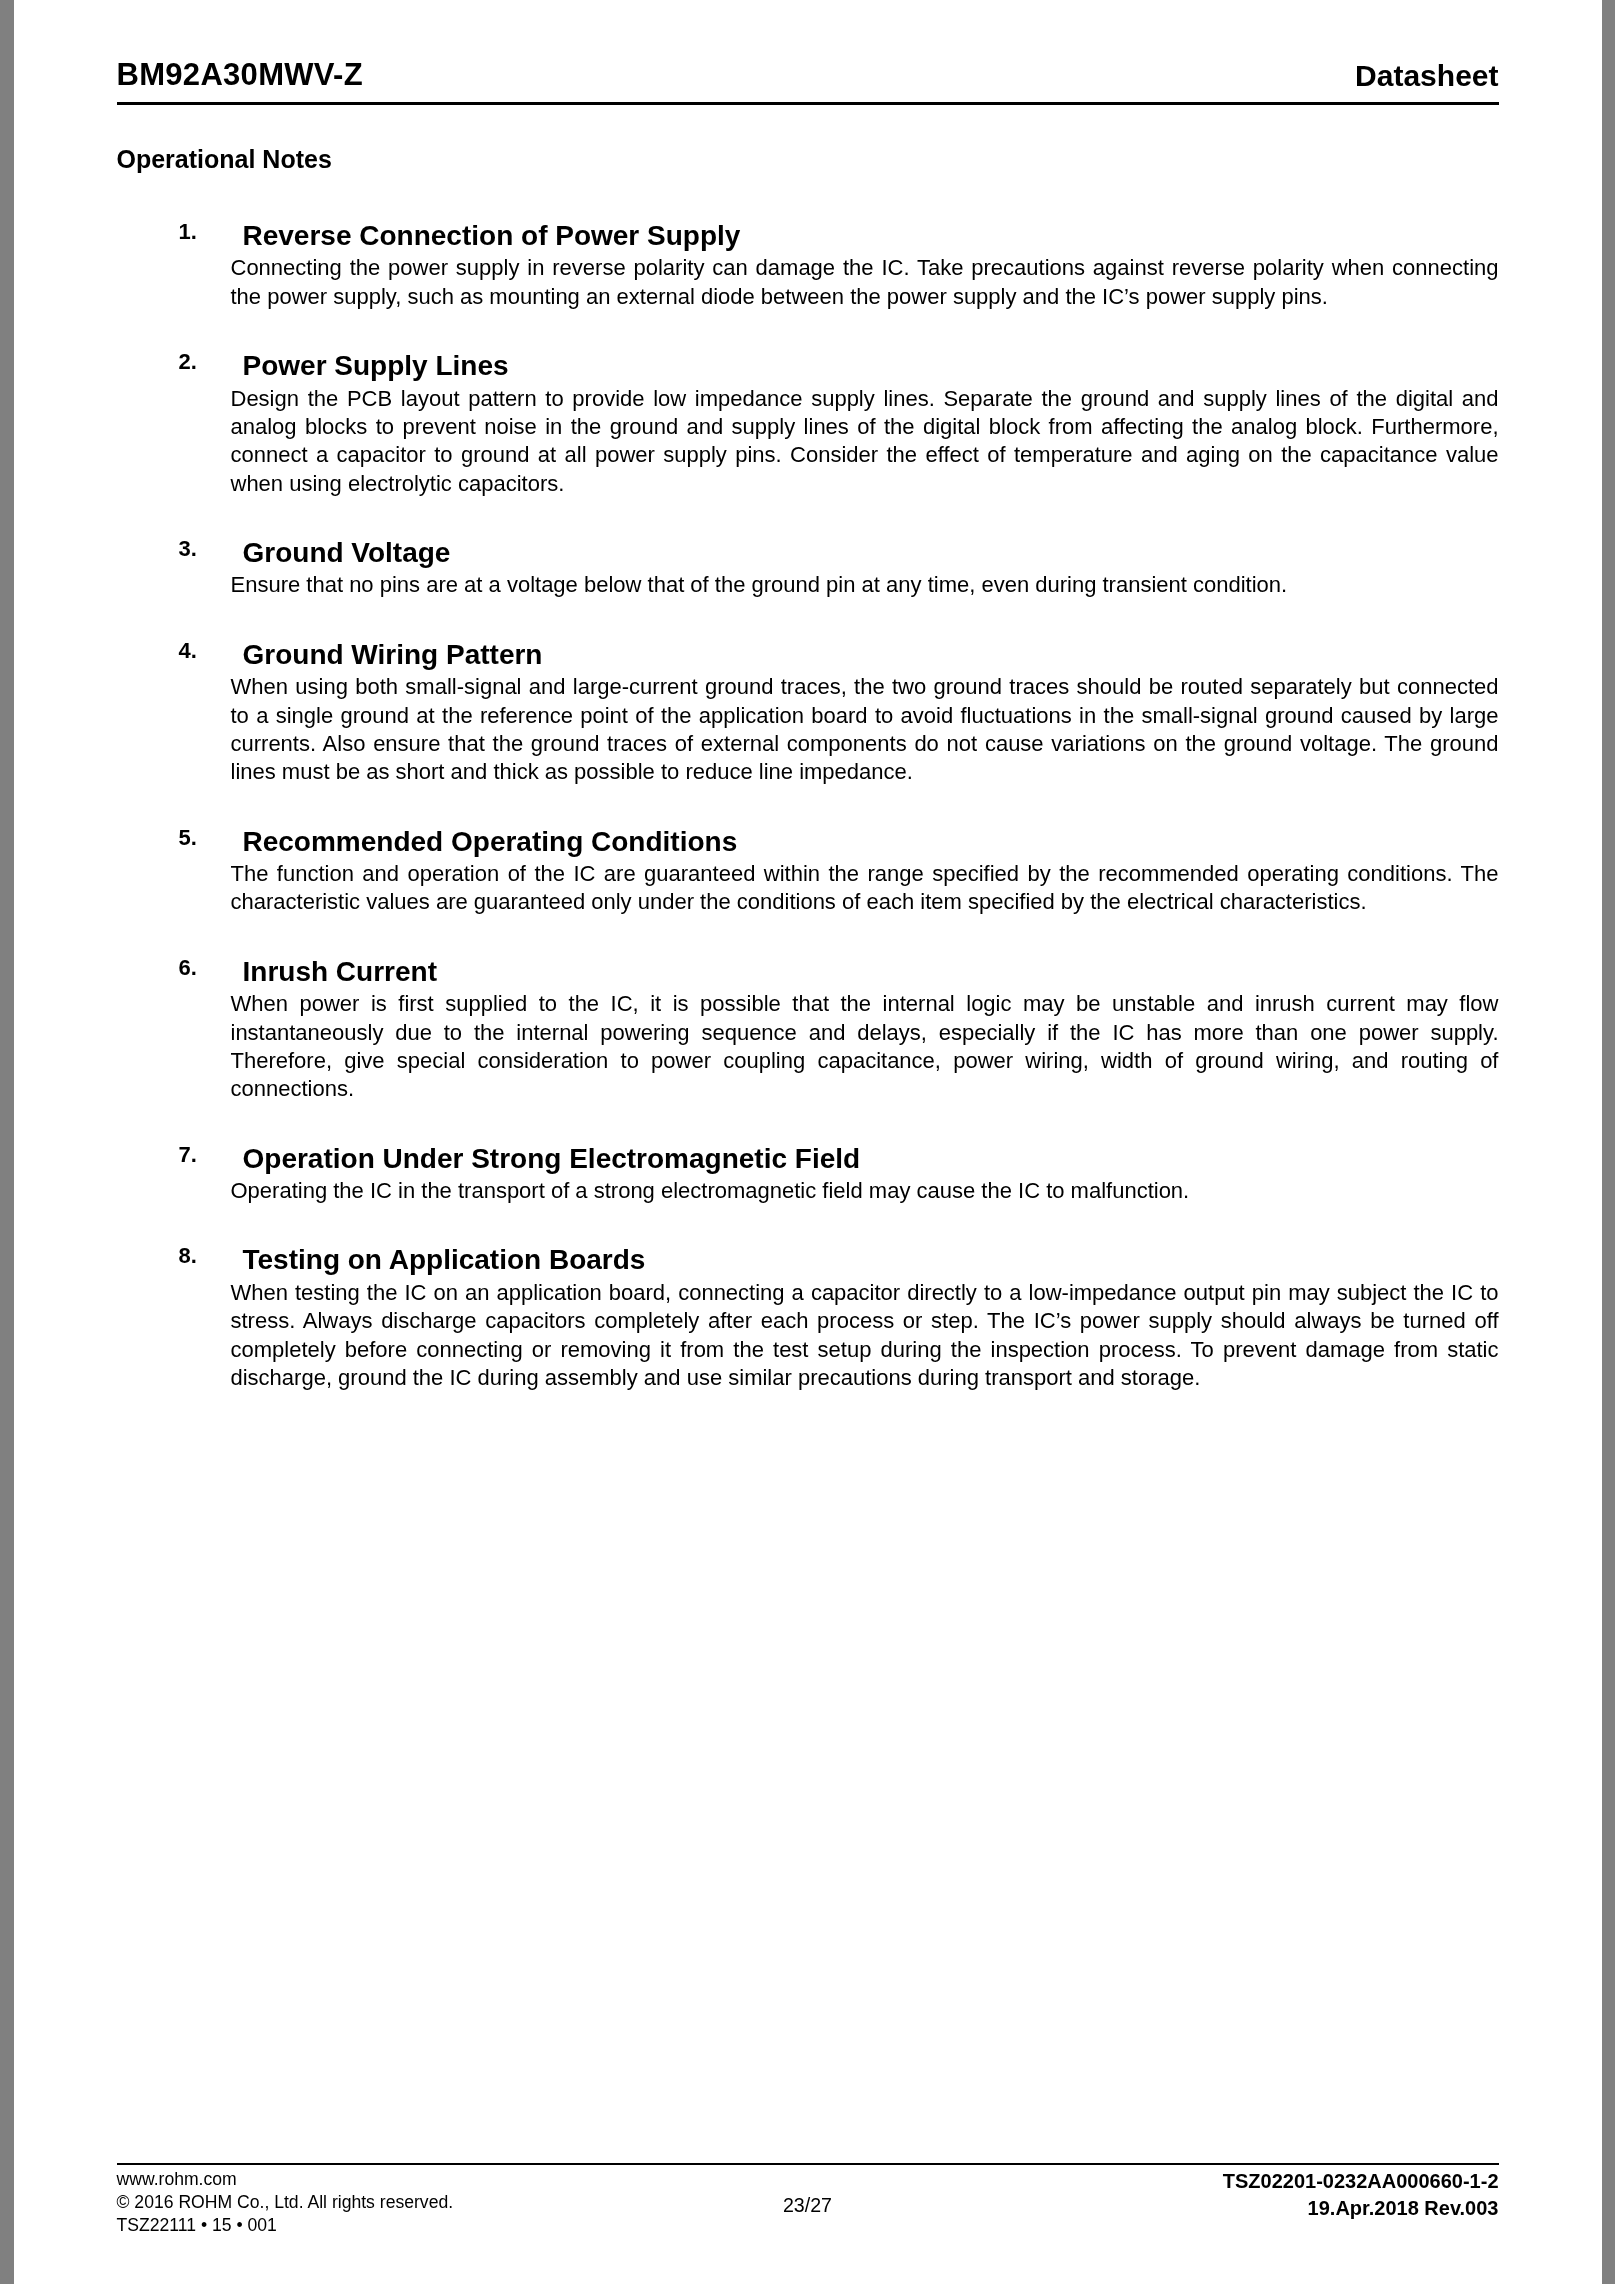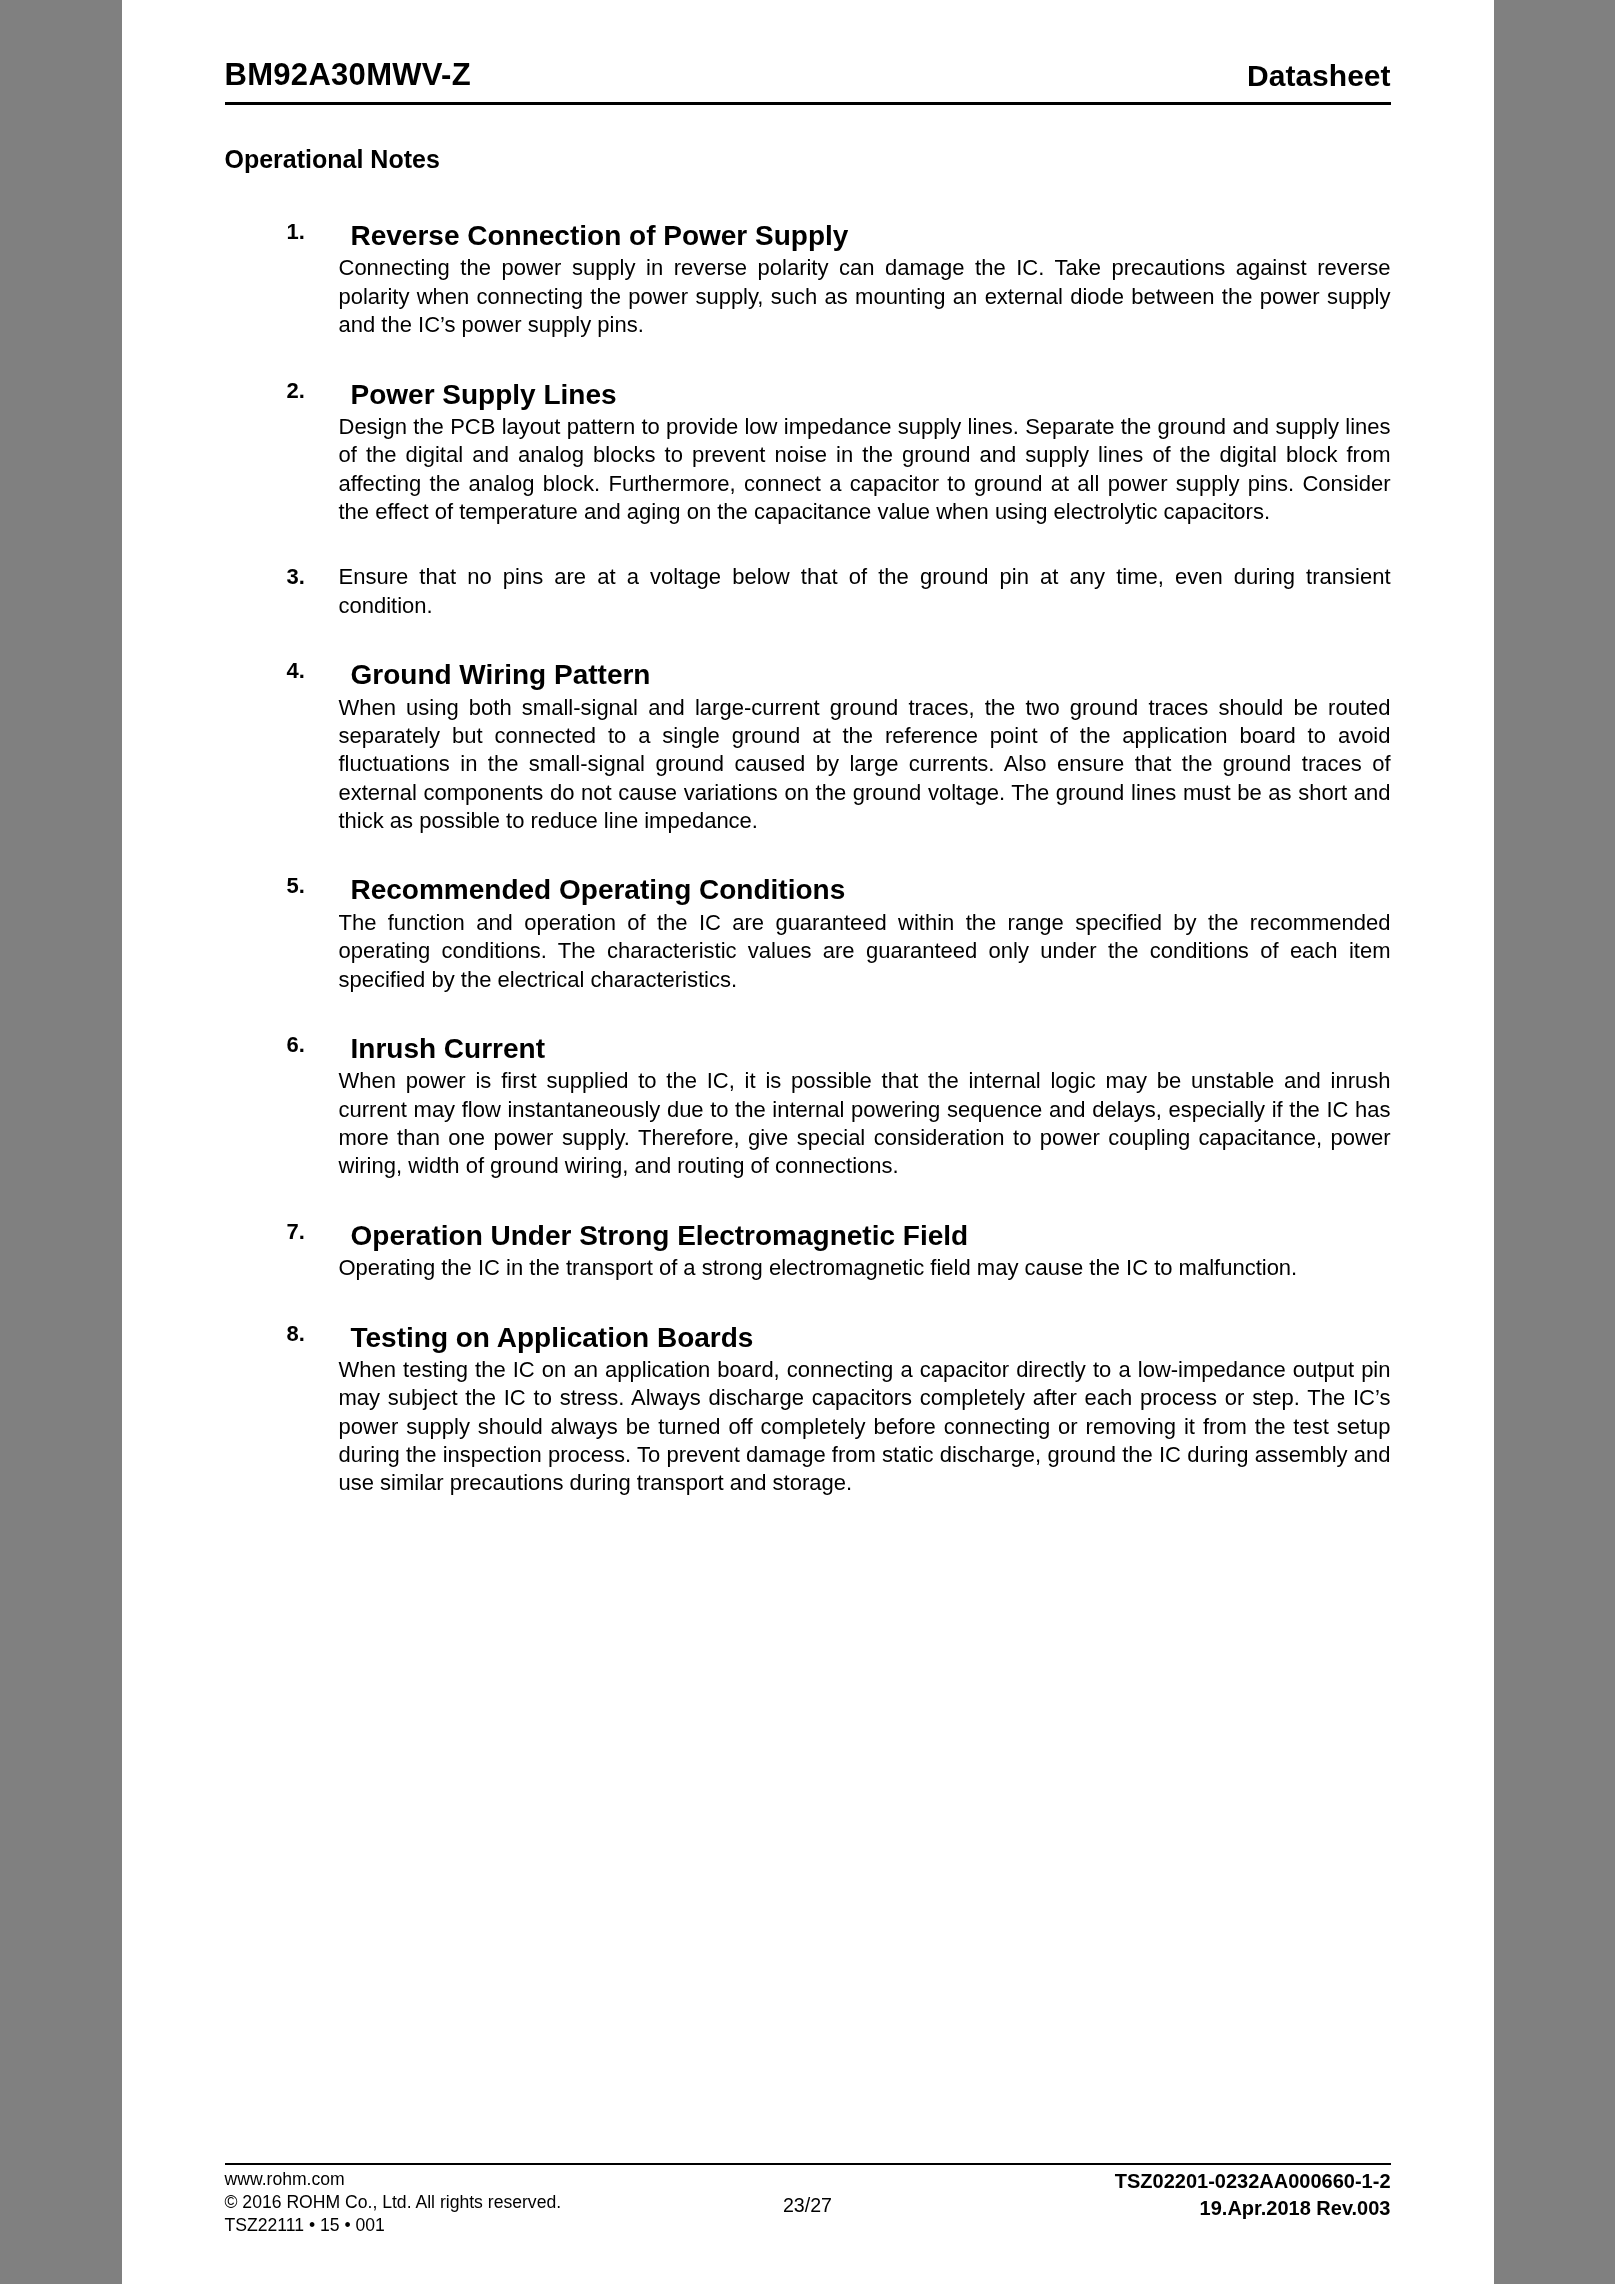--- a/index.html
+++ b/index.html
@@ -1,19 +1,19 @@
 <!DOCTYPE html>
 <html style="font-size:10.4px"><head>
 <meta charset="utf-8">
 <style>
   * { margin: 0; padding: 0; box-sizing: border-box; }
   html, body { background: #808080; }
   .page {
     position: relative;
-    width: 1372px;
+    width: 1588px;
     height: 2284px;
     background: #ffffff;
     color: #000000;
     font-family: "Liberation Sans", sans-serif;
     margin: 0 auto;
     overflow: hidden;
   }
   .content {
     padding: 57px 103px 0 103px;
   }
@@ -124,20 +124,21 @@
         <div class="note-number">2.</div>
         <div class="note-content">
           <div class="note-title">Power Supply Lines</div>
           <div class="note-body">Design the PCB layout pattern to provide low impedance supply lines. Separate the ground and supply lines of the digital and analog blocks to prevent noise in the ground and supply lines of the digital block from affecting the analog block. Furthermore, connect a capacitor to ground at all power supply pins. Consider the effect of temperature and aging on the capacitance value when using electrolytic capacitors.</div>
         </div>
       </div>
 
       <div class="note-item">
         <div class="note-number">3.</div>
         <div class="note-content">
+          <div class="note-title">Ground Voltage</div>
           <div class="note-body">Ensure that no pins are at a voltage below that of the ground pin at any time, even during transient condition.</div>
         </div>
       </div>
 
       <div class="note-item">
         <div class="note-number">4.</div>
         <div class="note-content">
           <div class="note-title">Ground Wiring Pattern</div>
           <div class="note-body">When using both small-signal and large-current ground traces, the two ground traces should be routed separately but connected to a single ground at the reference point of the application board to avoid fluctuations in the small-signal ground caused by large currents. Also ensure that the ground traces of external components do not cause variations on the ground voltage. The ground lines must be as short and thick as possible to reduce line impedance.</div>
         </div>

